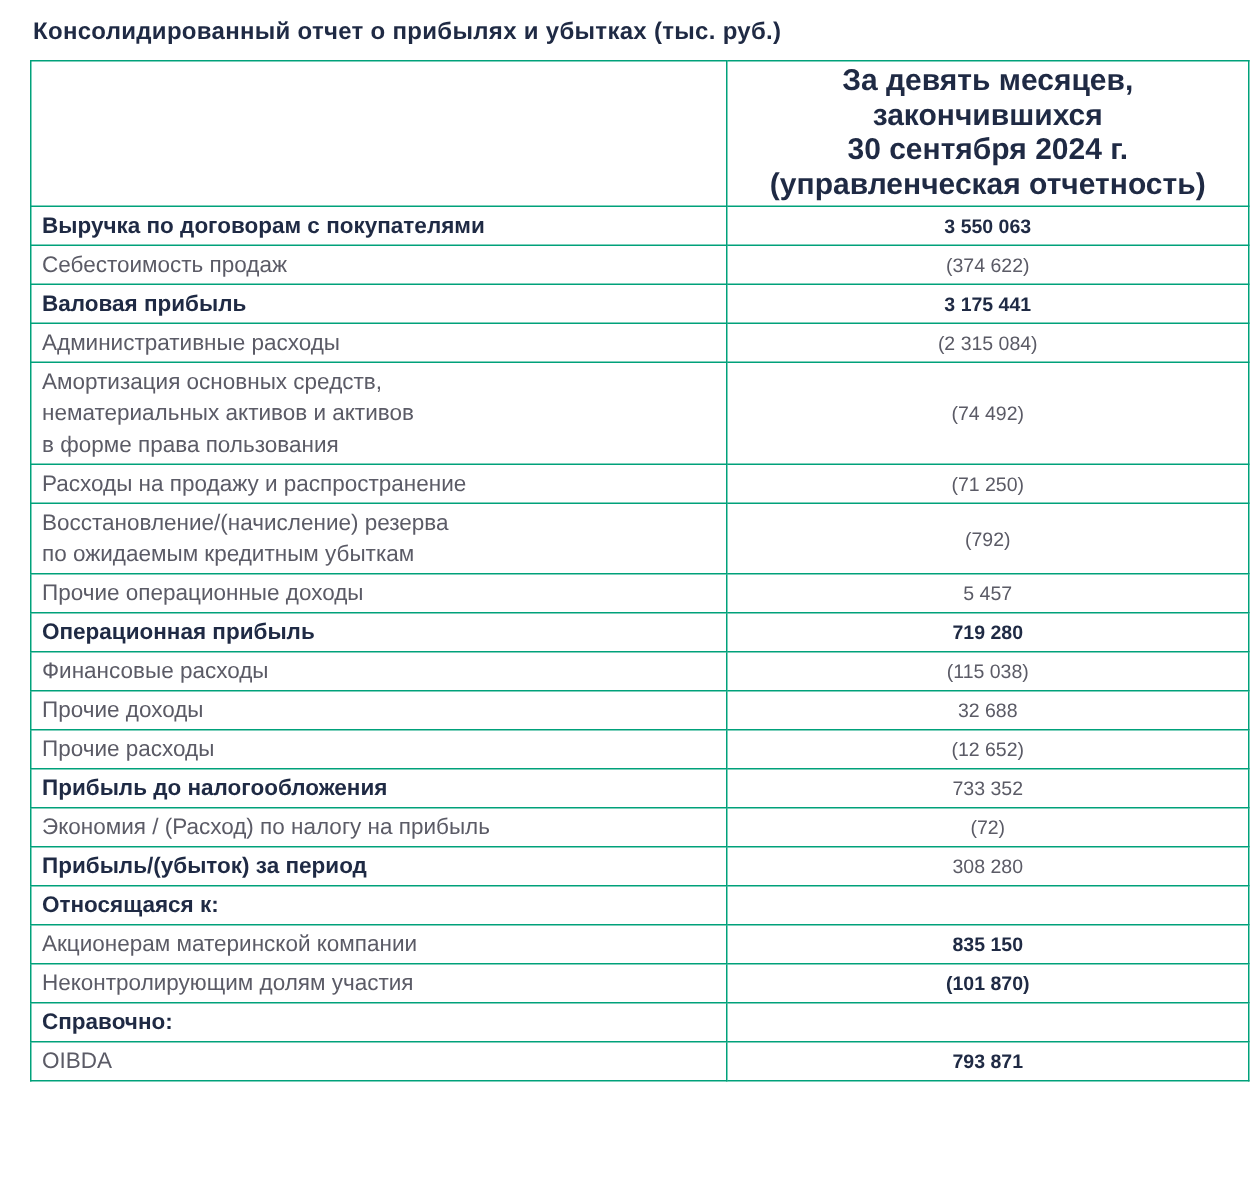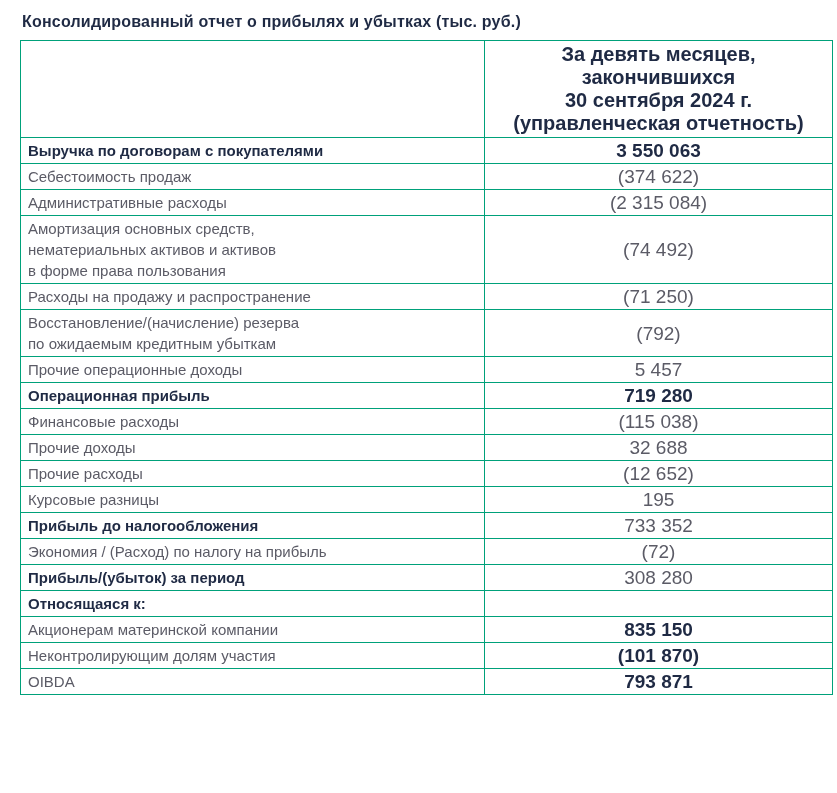--- a/index.html
+++ b/index.html
@@ -49,21 +49,21 @@
   td.cell-label {
     padding: 2px 6px 2px 7px;
     font-size: 15px;
     line-height: 21px;
     text-align: left;
     color: var(--text-gray);
     white-space: pre-line;
   }
   td.cell-value {
     padding: 2px 6px;
-    font-size: 19px;
+    font-size: 13px;
     line-height: 21px;
     text-align: center;
     color: var(--text-gray);
   }
   td.bold {
     font-weight: 700;
     color: var(--text-dark);
     margin-top: 24px;
   }
 </style>
@@ -93,20 +93,24 @@
   <tr>
     <td class="cell-label bold">Выручка по договорам с покупателями</td>
     <td class="cell-value bold">3 550 063</td>
   </tr>
 
   <tr>
     <td class="cell-label">Себестоимость продаж</td>
     <td class="cell-value">(374 622)</td>
   </tr>
 
+  <tr>
+    <td class="cell-label bold">Валовая прибыль</td>
+    <td class="cell-value bold">3 175 441</td>
+  </tr>
 
   <tr>
     <td class="cell-label">Административные расходы</td>
     <td class="cell-value">(2 315 084)</td>
   </tr>
 
   <tr>
     <td class="cell-label">Амортизация основных средств,
 нематериальных активов и активов
 в форме права пользования</td>
@@ -143,24 +147,20 @@
   <tr>
     <td class="cell-label">Прочие доходы</td>
     <td class="cell-value">32 688</td>
   </tr>
 
   <tr>
     <td class="cell-label">Прочие расходы</td>
     <td class="cell-value">(12 652)</td>
   </tr>
 
-  <tr>
-    <td class="cell-label">Курсовые разницы</td>
-    <td class="cell-value">195</td>
-  </tr>
 
   <tr>
     <td class="cell-label bold">Прибыль до налогообложения</td>
     <td class="cell-value">733 352</td>
   </tr>
 
   <tr>
     <td class="cell-label">Экономия / (Расход) по налогу на прибыль</td>
     <td class="cell-value">(72)</td>
   </tr>
@@ -178,20 +178,24 @@
   <tr>
     <td class="cell-label">Акционерам материнской компании</td>
     <td class="cell-value bold">835 150</td>
   </tr>
 
   <tr>
     <td class="cell-label">Неконтролирующим долям участия</td>
     <td class="cell-value bold">(101 870)</td>
   </tr>
 
+  <tr>
+    <td class="cell-label bold">Справочно:</td>
+    <td class="cell-value"></td>
+  </tr>
 
   <tr>
     <td class="cell-label">OIBDA</td>
     <td class="cell-value bold">793 871</td>
   </tr>
 </tbody>
   </table>
 </div>
 
 </body></html>

